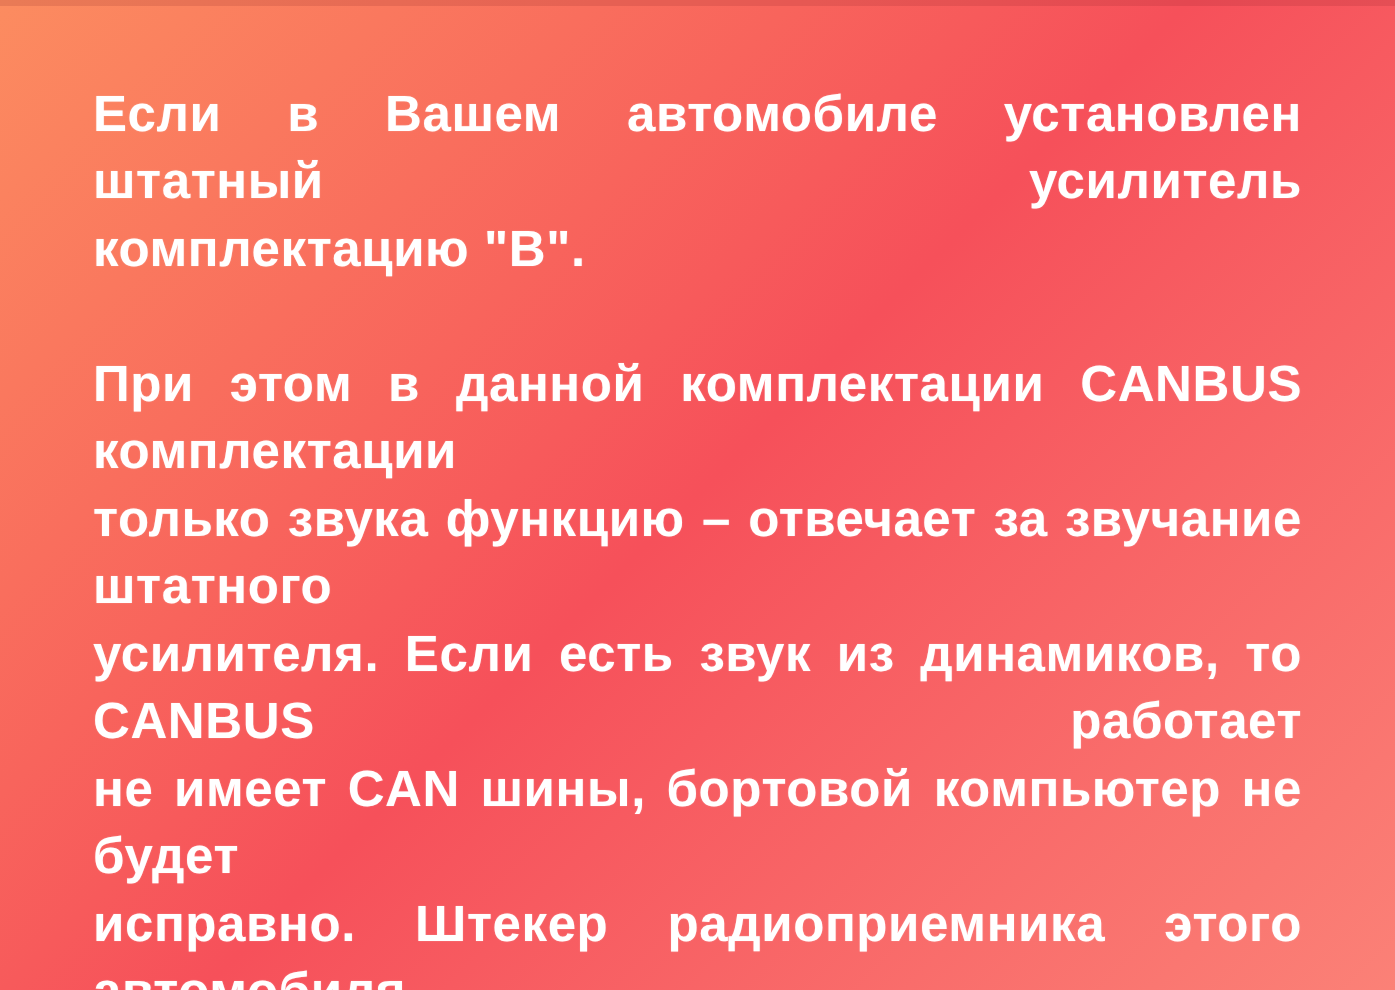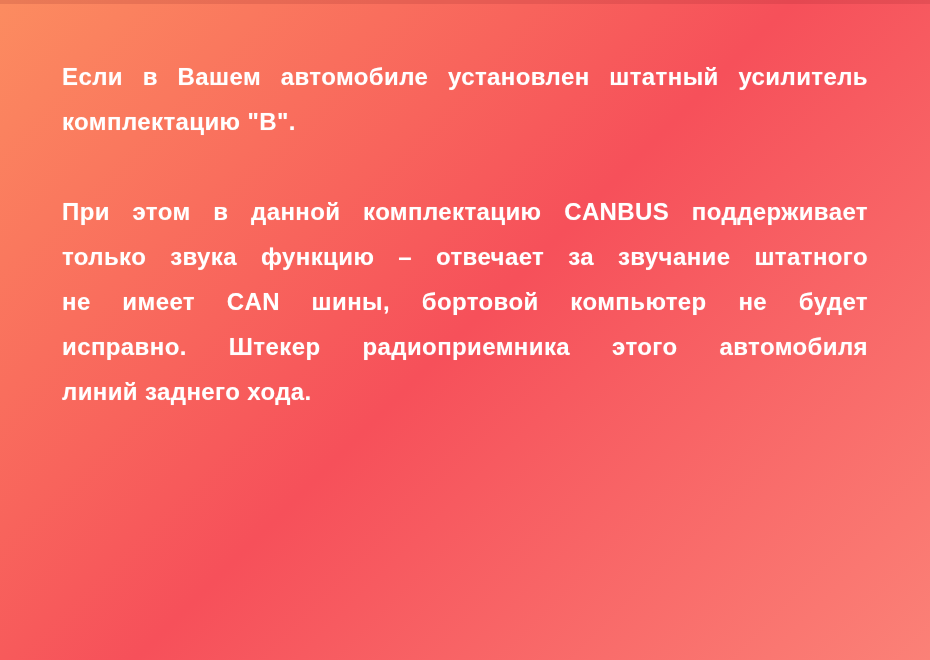--- a/index.html
+++ b/index.html
@@ -25,21 +25,21 @@
     position: absolute;
     top: 54px;
     left: 62px;
     right: 62px;
   }
   .para {
     margin: 0 0 45px 0;
   }
   .line {
     color: #ffffff;
-    font-size: 24px;
+    font-size: 34px;
     font-weight: 700;
     line-height: 45px;
     letter-spacing: 0.4px;
     white-space: normal;
     text-align: justify;
     text-align-last: justify;
     text-shadow: 0 0 1px rgba(255,255,255,0.35);
   }
   .line.last {
     text-align: left;
@@ -50,19 +50,20 @@
 <body>
 
 <div class="top-edge"></div>
 
 <div class="text-block">
     <div class="para">
       <div class="line">Если в Вашем автомобиле установлен штатный усилитель</div>
       <div class="line last">комплектацию "В".</div>
     </div>
     <div class="para">
-      <div class="line">При этом в данной комплектацию CANBUS поддерживает</div>
+      <div class="line">При этом в данной комплектации CANBUS комплектации</div>
       <div class="line">только звука функцию – отвечает за звучание штатного</div>
+      <div class="line">усилителя. Если есть звук из динамиков, то CANBUS работает</div>
       <div class="line">не имеет CAN шины, бортовой компьютер не будет</div>
       <div class="line">исправно. Штекер радиоприемника этого автомобиля</div>
       <div class="line last">линий заднего хода.</div>
     </div>
   </div>
 
 </body></html>

